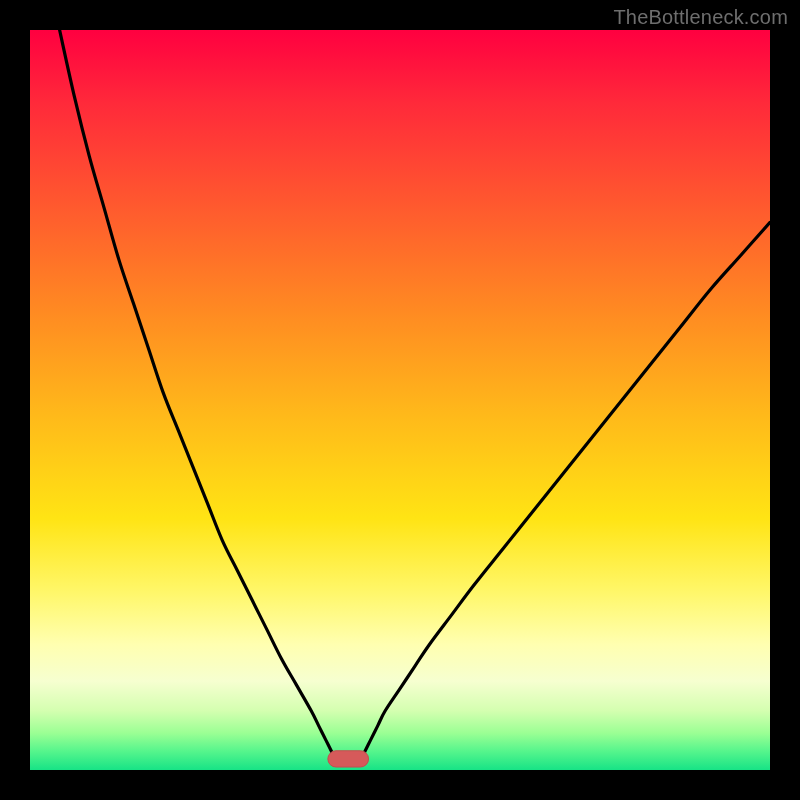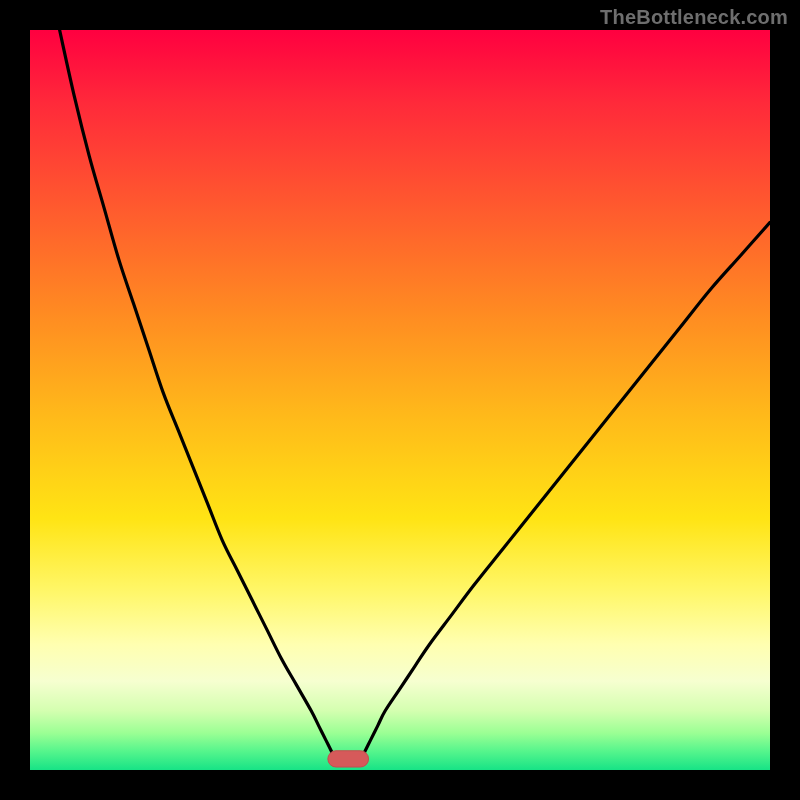--- a/index.html
+++ b/index.html
@@ -24,21 +24,21 @@
     width: 740px;
     height: 740px;
     overflow: hidden;
   }
   .watermark {
     position: absolute;
     top: 6px;
     right: 12px;
     color: #6e6e6e;
     font-size: 20px;
-    font-weight: 700;
+    font-weight: 400;
     letter-spacing: 0.2px;
     user-select: none;
   }
   svg { display: block; }
 </style>
 </head>
 <body>
 
 <div class="frame">
 

